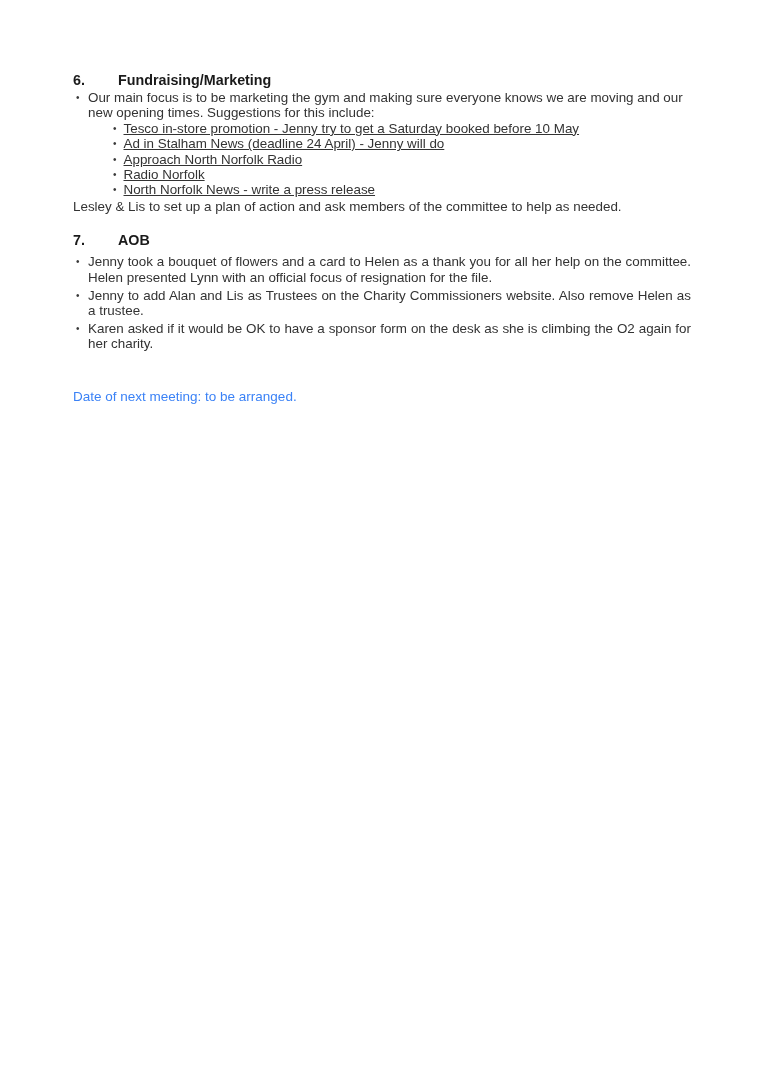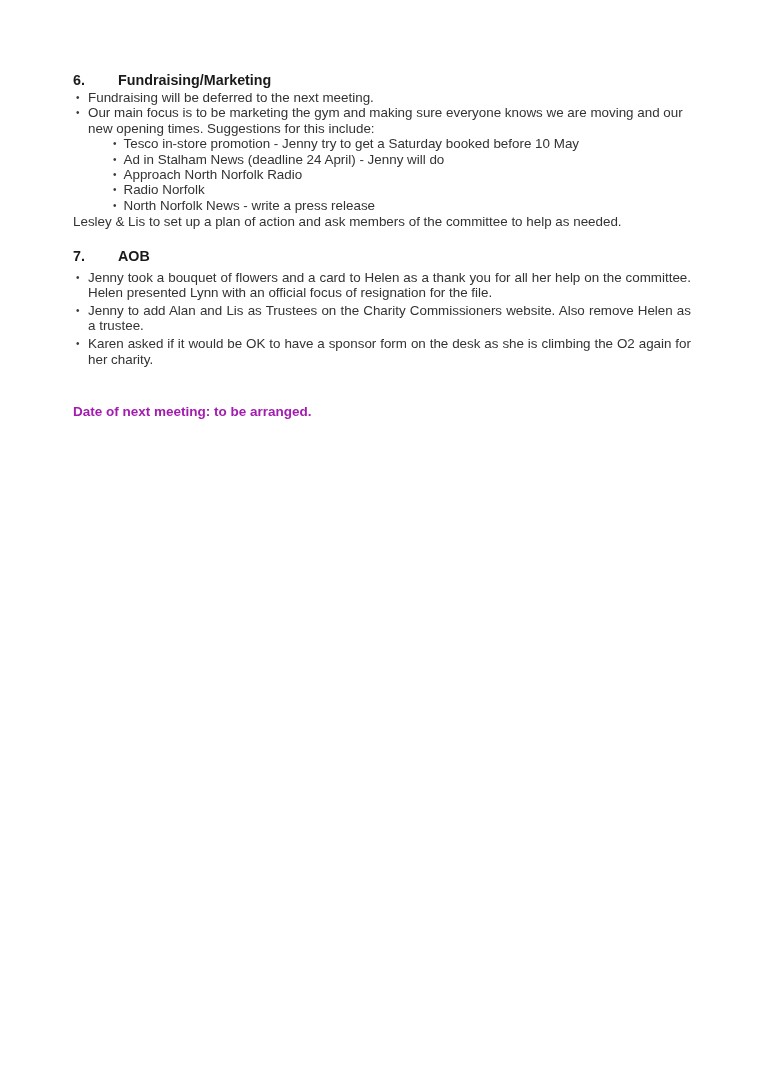--- a/index.html
+++ b/index.html
@@ -49,20 +49,21 @@
     position: absolute;
     left: 3px;
     top: 0;
     font-size: 10px;
     line-height: 15.4px;
     color: #3a3a3a;
   }
   ul.sub-bullets {
     list-style: none;
     margin-left: 25px;
+    text-decoration: underline;
   }
   ul.sub-bullets > li {
     position: relative;
     padding-left: 10.5px;
   }
   ul.sub-bullets > li::before {
     content: "\2022";
     position: absolute;
     left: 0;
     top: 0;
@@ -73,43 +74,42 @@
   .justified { text-align: justify; }
   .closing-para {
     margin-top: 1px;
     text-align: justify;
   }
   .section7 { margin-top: 18px; }
   .section7 .section-heading { margin-bottom: 5px; }
   .section7 ul.bullets > li { margin-bottom: 2.5px; }
   .next-meeting {
     margin-top: 36px;
-    font-weight: bold;
-    color: #a21caf;
+    font-weight: normal;
+    color: #3b82f6;
     font-size: 13.5px;
     line-height: 17px;
   }
   .meeting-closed {
     margin-top: 36px;
     line-height: 17px;
   }
 </style>
 </head>
 <body>
 
 <div class="page">
   <div class="content">
 
     <div class="section6">
       <div class="section-heading">
         <span class="num">6.</span>
         <span class="title">Fundraising/Marketing</span>
       </div>
       <ul class="bullets">
-        <li>Fundraising will be deferred to the next meeting.</li>
         <li>
           <span>Our main focus is to be marketing the gym and making sure everyone knows we are moving and our new opening times. Suggestions for this include:</span>
           <ul class="sub-bullets">
             <li>Tesco in-store promotion - Jenny try to get a Saturday booked before 10 May</li>
             <li>Ad in Stalham News (deadline 24 April) - Jenny will do</li>
             <li>Approach North Norfolk Radio</li>
             <li>Radio Norfolk</li>
             <li>North Norfolk News - write a press release</li>
           </ul>
         </li>

